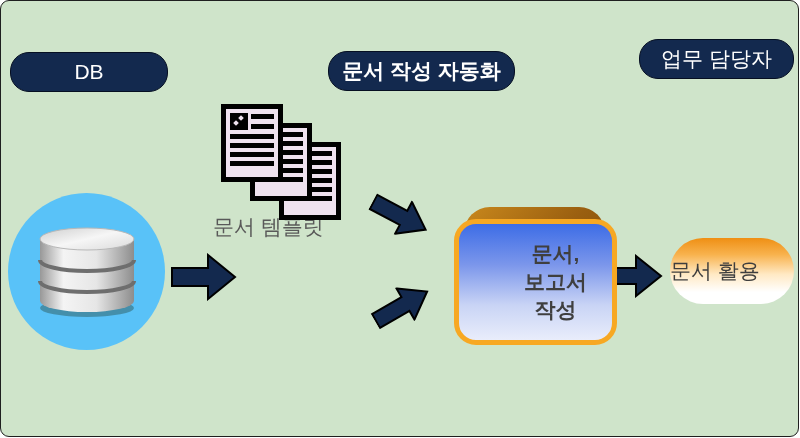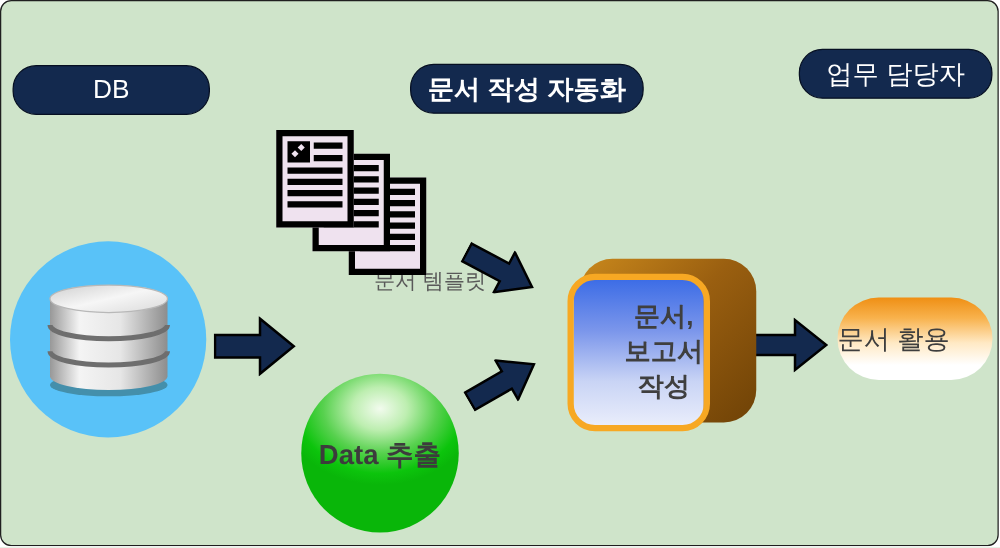--- a/index.html
+++ b/index.html
@@ -43,21 +43,21 @@
     content:""; position:absolute; width:4px; height:4px; background:#efe2ef;
     transform:rotate(45deg);
   }
   .ph::before { left:4px; top:8px; }
   .ph::after  { left:9px; top:3px; }
   .hcol { flex:1; display:flex; flex-direction:column; justify-content:space-between; padding:1px 0; }
   .hcol .bar { margin:0; }
 
   .lbl-template {
     position:absolute; left:212px; top:212px; width:176px;
-    text-align:right; font-size:17px; color:#595959;
+    text-align:left; font-size:21px; color:#595959;
   }
 
   
   .sphere {
     position:absolute; left:240px; top:298px; width:126px; height:127px;
     border-radius:50%;
     background:radial-gradient(ellipse 62% 48% at 50% 22%,
       #f2fbee 0%, #bdeeb0 28%, #58d14f 58%, #0cc40c 85%, #09b609 100%);
   }
   .sphere-label {
@@ -74,21 +74,21 @@
   .arrow-out   { left:600px; top:253px; }
 
   
   .box3d { position:absolute; left:453px; top:206px; width:152px; height:138px; }
   .box-back {
     position:absolute; left:10px; top:0; width:141px; height:131px;
     border-radius:26px;
     background:linear-gradient(135deg,#c9881c 0%, #9a5f10 45%, #6f4206 100%);
   }
   .box-front {
-    position:absolute; left:0; top:12px; width:114px; height:126px;
+    position:absolute; left:0; top:12px; width:163px; height:126px;
     box-sizing:border-box; border:5px solid #f7a823; border-radius:22px;
     background:linear-gradient(180deg,#3d6de6 0%, #7b96eb 35%, #c9d4f5 70%, #e9edfb 100%);
     display:flex; align-items:center; justify-content:center; text-align:center;padding-left:40px;
   }
   .box-front span {
     font-size:21px; font-weight:bold; color:#3f3f3f; line-height:1.32;
     white-space:pre-line;
   }
 
   
@@ -164,23 +164,20 @@
           </div>
       </div>
       <div class="bar"></div>
         <div class="bar"></div>
         <div class="bar"></div>
         <div class="bar"></div>
     </div>
   </div>
   <div class="lbl-template">문서 템플릿</div>
 
-  <div class="sphere">
-    <div class="sphere-label">Data 추출</div>
-  </div>
 
   <svg class="arrow arrow-db" width="66" height="48" viewBox="0 0 66 48">
     <polygon points="1,15 37,15 37,2 64,24 37,46 37,33 1,33"></polygon>
   </svg>
   <svg class="arrow arrow-upper" width="62" height="38" viewBox="0 0 62 38">
     <polygon points="1,11 35,11 35,1 60,19 35,37 35,27 1,27"></polygon>
   </svg>
   <svg class="arrow arrow-lower" width="62" height="38" viewBox="0 0 62 38">
     <polygon points="1,11 35,11 35,1 60,19 35,37 35,27 1,27"></polygon>
   </svg>

